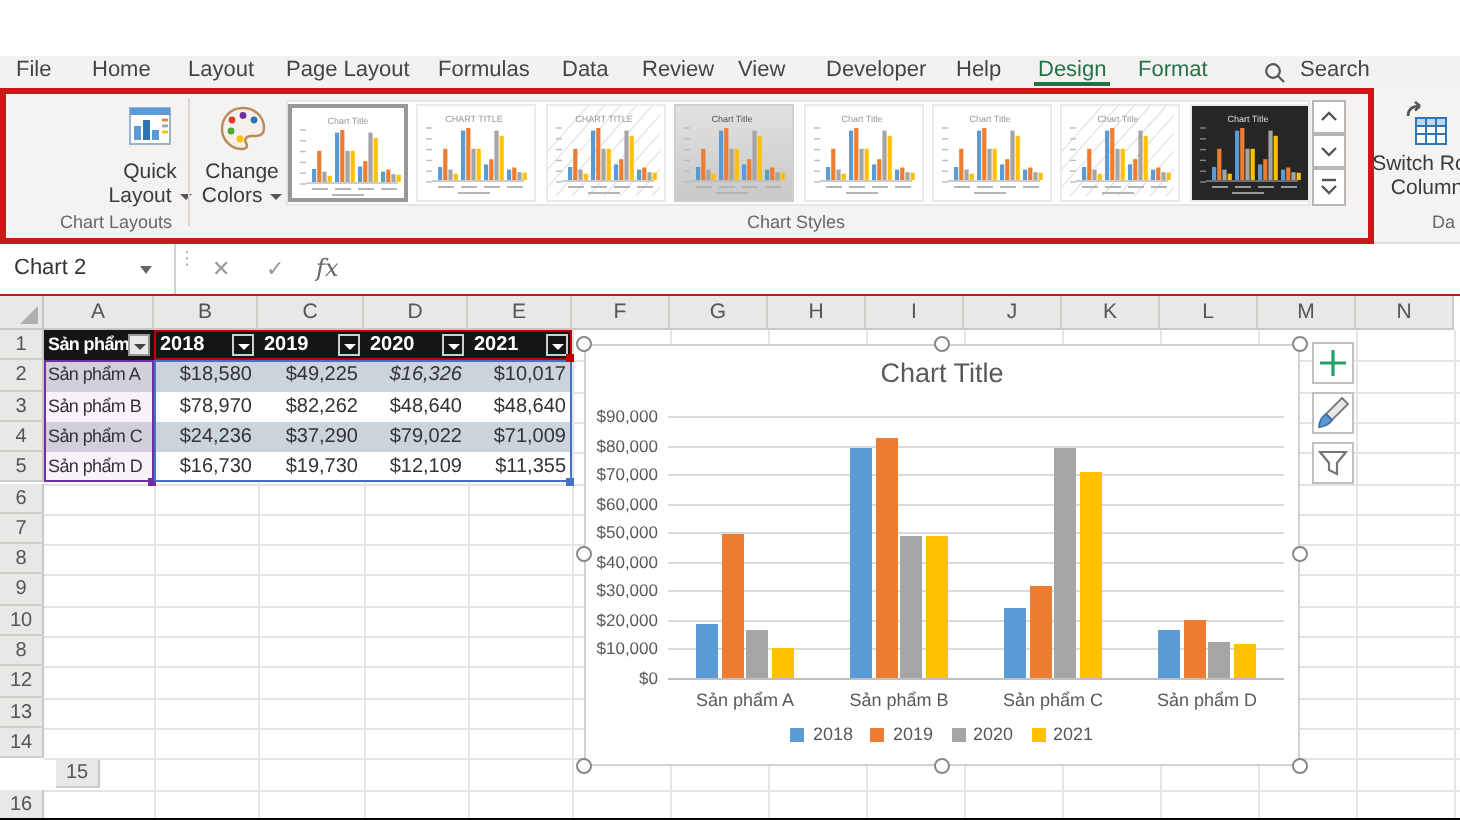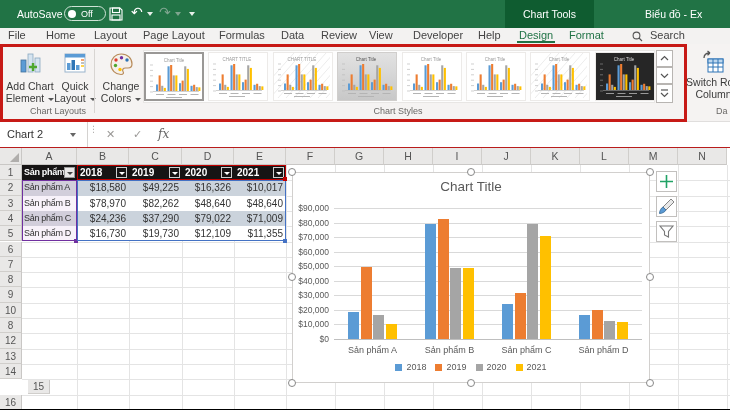--- a/index.html
+++ b/index.html
@@ -93,39 +93,20 @@
 .handle { position:absolute; width:8px; height:8px; border-radius:50%; background:#fff; border:1px solid #888; }
 
 .side-btn { position:absolute; left:656px; width:21px; height:21px; background:#fff; border:1px solid #c2c0be; }
 #bottom-line { left:0; top:409px; width:730px; height:1px; background:#000; }
 </style>
 </head>
 <body>
 
 <div id="page">
 
-  <div class="abs" id="titlebar">
-    <div class="abs" id="autosave-label">AutoSave</div>
-    <div class="abs" id="autosave-toggle">
-      <div class="abs" id="autosave-knob"></div>
-      <div class="abs" id="autosave-state">Off</div>
-    </div>
-    <svg class="abs" id="save-btn" viewBox="0 0 16 16">
-      <path d="M2 2 h10 l2 2 v10 h-12 z" fill="none" stroke="#fff" stroke-width="1.1"></path>
-      <rect x="4.5" y="2" width="7" height="4.5" fill="none" stroke="#fff" stroke-width="1.1"></rect>
-      <rect x="4" y="9" width="8" height="5" fill="none" stroke="#fff" stroke-width="1.1"></rect>
-    </svg>
-    <div class="abs" id="undo-btn">↶</div>
-    <div class="abs caret-down" id="undo-caret"></div>
-    <div class="abs" id="redo-btn">↷</div>
-    <div class="abs caret-down" id="redo-caret"></div>
-    <div class="abs caret-down" id="qat-caret"></div>
-    <div class="abs" id="chart-tools-band">Chart Tools</div>
-    <div class="abs" id="doc-title">Biểu đồ  - Ex</div>
-  </div>
 
   <div class="abs" id="menubar">
       <div class="menu-tab" style="left: 8px;">File</div>
       <div class="menu-tab" style="left: 46px;">Home</div>
       <div class="menu-tab" style="left: 94px;">Layout</div>
       <div class="menu-tab" style="left: 143px;">Page Layout</div>
       <div class="menu-tab" style="left: 219px;">Formulas</div>
       <div class="menu-tab" style="left: 281px;">Data</div>
       <div class="menu-tab" style="left: 321px;">Review</div>
       <div class="menu-tab" style="left: 369px;">View</div>
@@ -134,32 +115,20 @@
       <div class="menu-tab active ctx" style="left: 519px;">Design</div>
       <div class="menu-tab ctx" style="left: 569px;">Format</div>
     </div>
   <svg class="abs" id="search-icon" width="11" height="11" viewBox="0 0 11 11">
     <circle cx="4.5" cy="4.5" r="3.4" fill="none" stroke="#555" stroke-width="1.1"></circle>
     <line x1="7" y1="7" x2="10" y2="10" stroke="#555" stroke-width="1.1"></line>
   </svg>
   <div class="abs" id="search-label">Search</div>
 
   <div class="abs" id="ribbon">
-    <div class="big-btn" id="add-chart-element">
-      <div class="icon-slot">
-        <svg width="28" height="28" viewBox="0 0 28 28">
-          <rect x="5" y="10" width="5" height="12" fill="#5b9bd5" stroke="#41719c" stroke-width="0.8"></rect>
-          <rect x="12" y="4" width="5" height="18" fill="#d6e4f0" stroke="#8aa8c0" stroke-width="0.8"></rect>
-          <rect x="19" y="8" width="5" height="14" fill="#d6e4f0" stroke="#8aa8c0" stroke-width="0.8"></rect>
-          <path d="M13 17 h8 M17 13 v8" stroke="#4ea72e" stroke-width="2.4"></path>
-        </svg>
-      </div>
-      <div><span>Add Chart</span></div>
-      <div><span>Element</span> <span class="dd"></span></div>
-    </div>
     <div class="big-btn" id="quick-layout">
       <div class="icon-slot">
         <svg width="28" height="28" viewBox="0 0 28 28">
           <rect x="4" y="4" width="20" height="18" fill="#fff" stroke="#9ab4cc" stroke-width="1"></rect>
           <rect x="4" y="4" width="20" height="3.5" fill="#5b9bd5"></rect>
           <rect x="6" y="13" width="3.5" height="7" fill="#5b9bd5"></rect>
           <rect x="10.5" y="10" width="3.5" height="10" fill="#2e75b6"></rect>
           <rect x="15" y="15" width="3.5" height="5" fill="#5b9bd5"></rect>
           <line x1="20" y1="10" x2="23" y2="10" stroke="#ed7d31" stroke-width="1.4"></line>
           <line x1="20" y1="13" x2="23" y2="13" stroke="#a5a5a5" stroke-width="1.4"></line>
@@ -591,21 +560,21 @@
         </div>
         <div class="filter-btn dark" style="left: 221px; top: 19px;">
           <div class="fb-arrow"></div>
         </div>
         <div class="filter-btn dark" style="left: 273px; top: 19px;">
           <div class="fb-arrow"></div>
         </div>
         <div class="cell viet" style="left: 22px; width: 55px; top: 32.3px; height: 15.3px; line-height: 15.3px; padding-left: 2px; background: rgb(210, 206, 219);">Sản phẩm A</div>
         <div class="cell num" style="left: 77px; width: 52px; top: 32.3px; height: 15.3px; line-height: 15.3px; background: rgb(203, 211, 220); padding-right: 3px;">$18,580</div>
         <div class="cell num" style="left: 129px; width: 53px; top: 32.3px; height: 15.3px; line-height: 15.3px; background: rgb(203, 211, 220); padding-right: 3px;">$49,225</div>
-        <div class="cell num" style="left: 182px; width: 52px; top: 32.3px; height: 15.3px; line-height: 15.3px; background: rgb(203, 211, 220); padding-right: 3px;">$16,326</div>
+        <div class="cell num" style="left: 182px; width: 52px; top: 32.3px; height: 15.3px; line-height: 15.3px; background: rgb(203, 211, 220); padding-right: 3px; font-style: italic;">$16,326</div>
         <div class="cell num" style="left: 234px; width: 52px; top: 32.3px; height: 15.3px; line-height: 15.3px; background: rgb(203, 211, 220); padding-right: 3px;">$10,017</div>
         <div class="cell viet" style="left: 22px; width: 55px; top: 47.6px; height: 15.3px; line-height: 15.3px; padding-left: 2px; background: rgb(248, 242, 250);">Sản phẩm B</div>
         <div class="cell num" style="left: 77px; width: 52px; top: 47.6px; height: 15.3px; line-height: 15.3px; background: rgb(255, 255, 255); padding-right: 3px;">$78,970</div>
         <div class="cell num" style="left: 129px; width: 53px; top: 47.6px; height: 15.3px; line-height: 15.3px; background: rgb(255, 255, 255); padding-right: 3px;">$82,262</div>
         <div class="cell num" style="left: 182px; width: 52px; top: 47.6px; height: 15.3px; line-height: 15.3px; background: rgb(255, 255, 255); padding-right: 3px;">$48,640</div>
         <div class="cell num" style="left: 234px; width: 52px; top: 47.6px; height: 15.3px; line-height: 15.3px; background: rgb(255, 255, 255); padding-right: 3px;">$48,640</div>
         <div class="cell viet" style="left: 22px; width: 55px; top: 62.9px; height: 15.3px; line-height: 15.3px; padding-left: 2px; background: rgb(210, 206, 219);">Sản phẩm C</div>
         <div class="cell num" style="left: 77px; width: 52px; top: 62.9px; height: 15.3px; line-height: 15.3px; background: rgb(203, 211, 220); padding-right: 3px;">$24,236</div>
         <div class="cell num" style="left: 129px; width: 53px; top: 62.9px; height: 15.3px; line-height: 15.3px; background: rgb(203, 211, 220); padding-right: 3px;">$37,290</div>
         <div class="cell num" style="left: 182px; width: 52px; top: 62.9px; height: 15.3px; line-height: 15.3px; background: rgb(203, 211, 220); padding-right: 3px;">$79,022</div>

